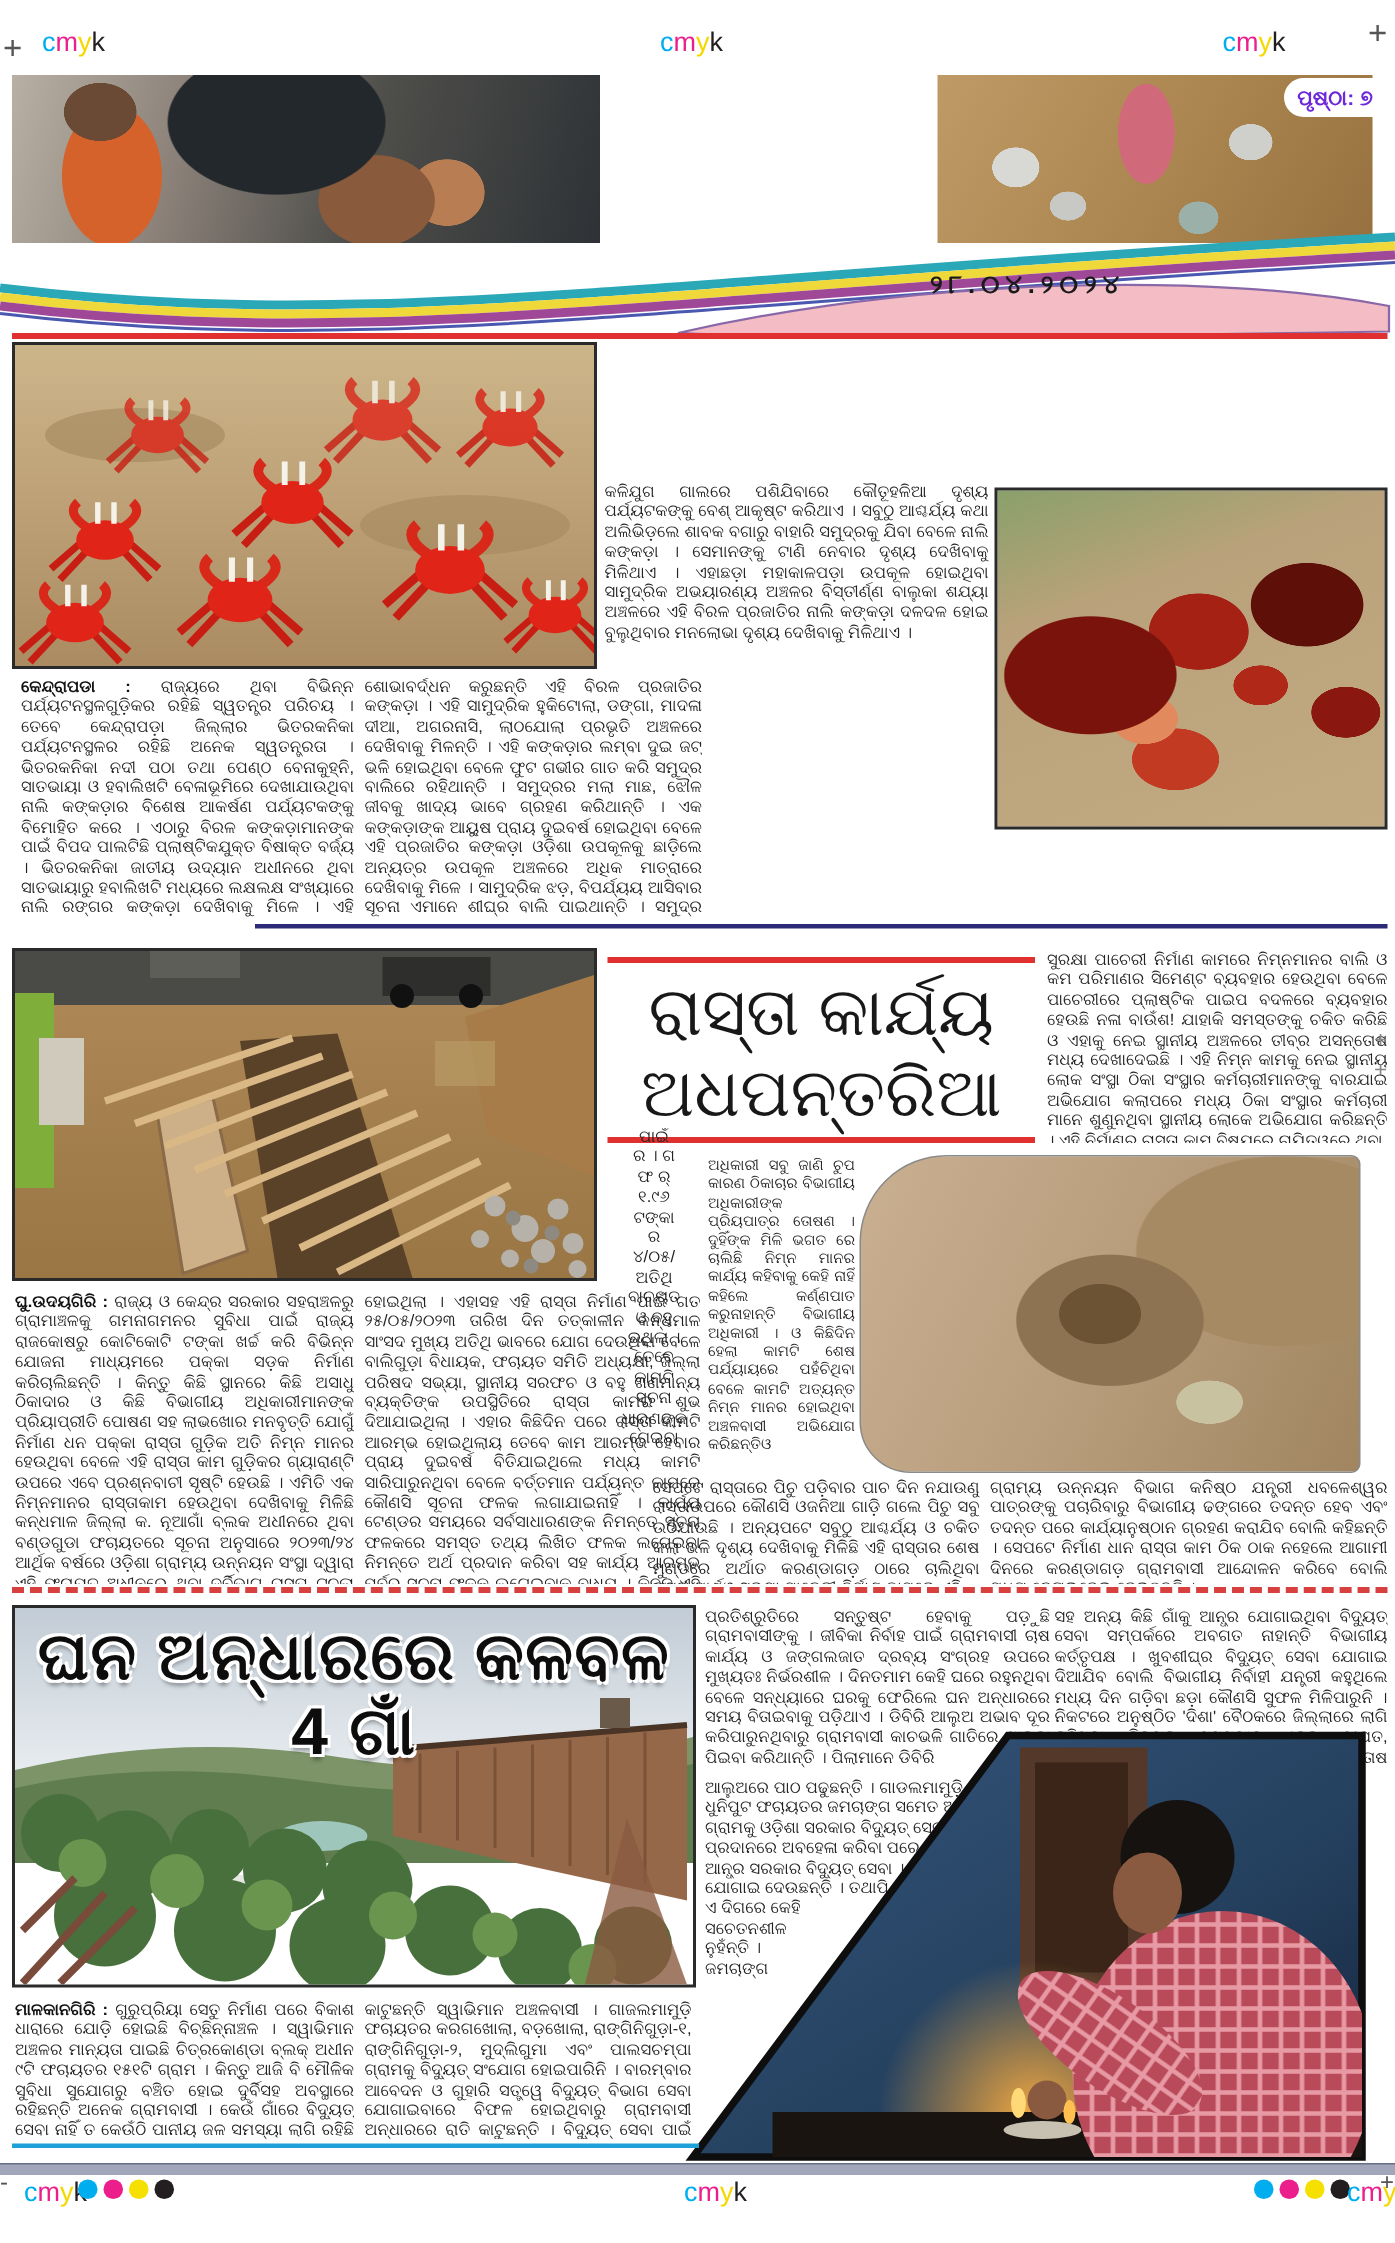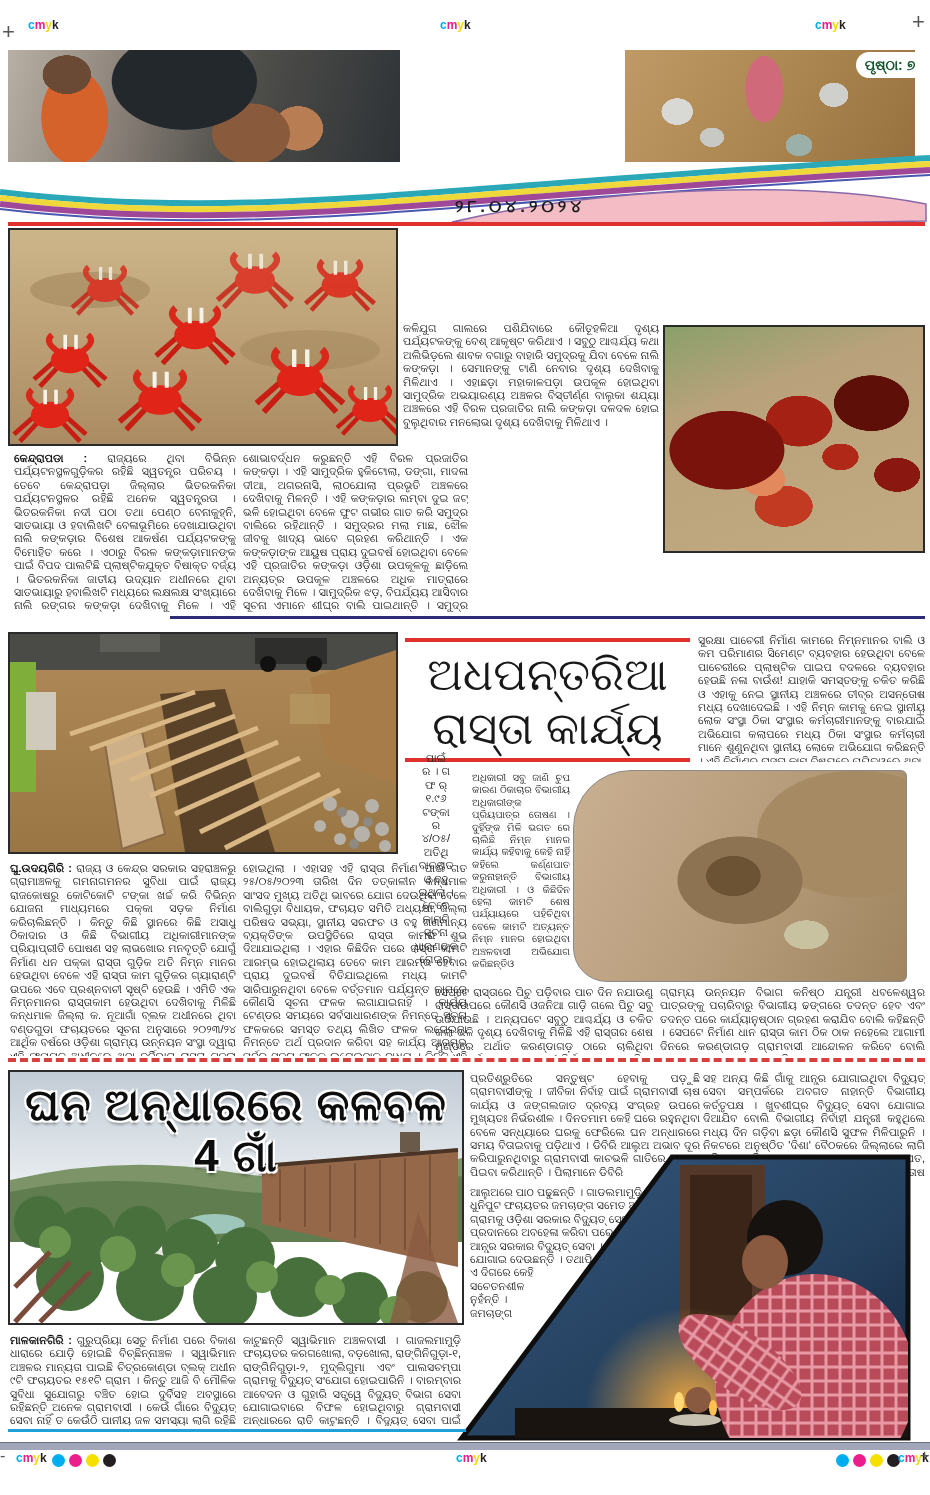--- a/index.html
+++ b/index.html
@@ -1,34 +1,34 @@
 <!DOCTYPE html>
 <html><head>
 <meta charset="utf-8">
 <style>
   html,body{margin:0;padding:0;background:#fff;}
   #page{position:relative;width:930px;height:1495px;background:#fff;overflow:hidden;
         font-family:"Liberation Sans",sans-serif;color:#1c1c1c;}
   .abs{position:absolute;}
   .body-text{font-size:11px;line-height:13.4px;text-align:justify;overflow:hidden;color:#222;}
   .prelines{white-space:pre-line;}
-  .cmyk{font-size:12px;font-weight:bold;letter-spacing:0px;}
+  .cmyk{font-size:18px;font-weight:normal;letter-spacing:0px;}
   .cmyk .c{color:#00aeef}.cmyk .m{color:#ec1e8c}.cmyk .y{color:#f5d800}.cmyk .k{color:#231f20}
   .cropmark{color:#555;font-size:22px;font-weight:300;line-height:20px;}
   .dot{display:inline-block;width:13px;height:13px;border-radius:50%;margin-right:4px;vertical-align:middle;}
   .photo{border:2px solid #2a2a2a;box-sizing:border-box;}
   
   #mast-oval{left:374px;top:60px;width:268px;height:100px;background:#fff;border-radius:50%;
      border:2px solid #333;box-shadow:0 0 0 4px #fff,0 0 0 8px #ef8f72;text-align:center;z-index:5;}
   #mast-title{font-size:37px;font-weight:bold;color:#1553c4;margin-top:10px;
      text-shadow:2px 2px 0 #e05a3a;letter-spacing:1px;}
   #mast-sub{font-size:20px;font-weight:bold;color:#111;margin-top:2px;}
   #page-badge{left:856px;top:52px;width:68px;height:26px;background:#fff;border-radius:14px 0 0 14px;
-     color:#14532d;font-weight:bold;font-size:14px;text-align:center;line-height:26px;z-index:6;}
-  #date-text{left:455px;top:197px;width:460px;font-size:17px;font-weight:bold;
+     color:#6d28d9;font-weight:bold;font-size:14px;text-align:center;line-height:26px;z-index:6;}
+  #date-text{left:455px;top:180px;width:460px;text-align:center;font-size:17px;font-weight:bold;
      letter-spacing:4px;color:#1a1a1a;z-index:4;}
   
   #a1-banner{left:405px;top:228px;width:520px;height:80px;background:#e9322b;color:#fff;
      text-align:center;font-size:43px;font-weight:bold;line-height:80px;overflow:hidden;}
   .navy-rule{background:#2b2b78;height:3px;}
   .red-rule{background:#e03030;height:4px;}
   
   #a2-headline{left:405px;top:648px;width:285px;height:112px;text-align:center;color:#181818;
      font-size:45px;line-height:54px;font-weight:400;overflow:hidden;}
   .dashed-red{border-top:4px dashed #d84040;height:0;}
@@ -171,22 +171,22 @@
         <circle cx="332" cy="178" r="5"></circle>
           <circle cx="358" cy="188" r="5"></circle>
           <circle cx="344" cy="210" r="5"></circle>
       </g>
       <rect x="280" y="60" width="40" height="30" fill="#b89a64" opacity="0.7"></rect>
     </svg>
   </div>
 
   <div class="abs red-rule" style="left:405px;top:638px;width:285px;"></div>
   <div class="abs" id="a2-headline">
+    <div>ରାସ୍ତା କାର୍ଯ୍ୟ</div>
     <div>ଅଧପନ୍ତରିଆ</div>
-    <div>ରାସ୍ତା କାର୍ଯ୍ୟ</div>
   </div>
   <div class="abs red-rule" style="left:405px;top:758px;width:285px;"></div>
 
   <div class="abs body-text" style="left:698px;top:634px;width:227px;height:128px;">ସୁରକ୍ଷା ପାଚେରୀ ନିର୍ମାଣ କାମରେ ନିମ୍ନମାନର ବାଲି ଓ କମ ପରିମାଣର ସିମେଣ୍ଟ ବ୍ୟବହାର ହେଉଥିବା ବେଳେ ପାଚେରୀରେ ପ୍ଲାଷ୍ଟିକ ପାଇପ ବଦଳରେ ବ୍ୟବହାର ହେଉଛି ନଳା ବାଉଁଶ! ଯାହାକି ସମସ୍ତଙ୍କୁ ଚକିତ କରିଛି ଓ ଏହାକୁ ନେଇ ସ୍ଥାନୀୟ ଅଞ୍ଚଳରେ ତୀବ୍ର ଅସନ୍ତୋଷ ମଧ୍ୟ ଦେଖାଦେଇଛି । ଏହି ନିମ୍ନ କାମକୁ ନେଇ ସ୍ଥାନୀୟ ଲୋକ ସଂସ୍ଥା ଠିକା ସଂସ୍ଥାର କର୍ମଚାରୀମାନଙ୍କୁ ବାରଯାଇ ଅଭିଯୋଗ କଲାପରେ ମଧ୍ୟ ଠିକା ସଂସ୍ଥାର କର୍ମଚାରୀ ମାନେ ଶୁଣୁନଥିବା ସ୍ଥାନୀୟ ଲୋକେ ଅଭିଯୋଗ କରିଛନ୍ତି ।  ଏହି ନିର୍ମାଣର ରାସ୍ତା କାମ ବିଷୟରେ ଚାୟିତ୍ୱରେ ଥିବା</div>
 
   <div class="abs body-text prelines" style="left:405px;top:752px;width:62px;height:212px;text-align:center;">ପାଇଁ
 ର । ଗ
 ଫ ର୍
 ୧.୯୬
 ଟଙ୍କା

